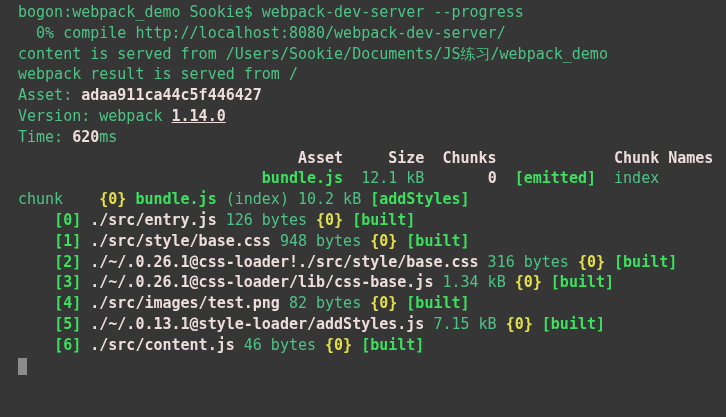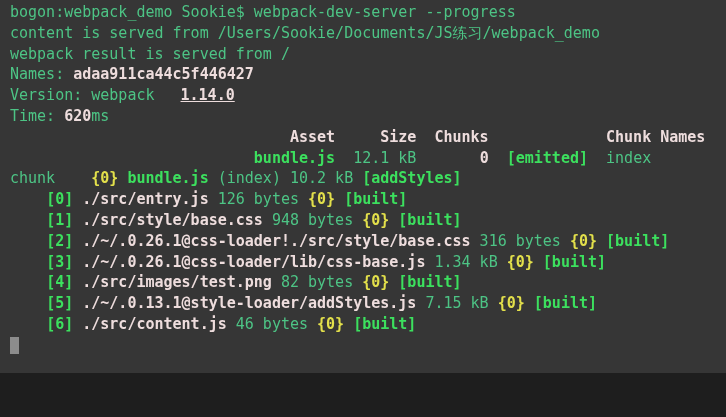--- a/index.html
+++ b/index.html
@@ -1,55 +1,56 @@
 <!DOCTYPE html>
 <html><head>
 <meta charset="utf-8">
 <style>
   html, body { margin: 0; padding: 0; background: #1e1e1e; }
   .terminal {
     position: relative;
     width: 726px;
-    height: 373px;
+    height: 417px;
     box-sizing: border-box;
     background: var(--bg, #363636);
-    padding: 2px 0 0 10px;
+    padding: 2px 0 0 18px;
     overflow: hidden;
     font-family: "DejaVu Sans Mono", "Liberation Mono", monospace;
     font-size: 15px;
     line-height: 20.8px;
     font-weight: normal;
   }
   .term-line {
     white-space: pre;
     height: 20.8px;
   }
   .s-g  { color: var(--green, #4dc485); }
   .s-b  { color: var(--bright, #3ce05e); font-weight: bold; }
   .s-w  { color: var(--white, #eedddd); font-weight: bold; }
-  .s-wu { color: var(--white, #eedddd); font-weight: bold; text-decoration: underline; margin-left: 17px; }
+  .s-wu { color: var(--white, #eedddd); font-weight: bold; text-decoration: underline; }
   .s-y  { color: var(--yellow, #e3e04b); font-weight: bold; }
   .cursor-block {
     display: inline-block;
     width: 9px;
     height: 17px;
     margin-top: 2px;
     background: var(--cursor, #8c8c8c);
     vertical-align: top;
   }
 </style>
 </head>
 <body>
 
 <div class="terminal" style="--bg: #363636; --green: #4dc485; --bright: #3ce05e; --white: #eedddd; --yellow: #e3e04b; --cursor: #8c8c8c;">
   <div id="term-output">
       <div class="term-line"><span class="s-g">bogon:webpack_demo Sookie$ webpack-dev-server --progress</span></div>
+      <div class="term-line"><span class="s-g">  0% compile http://localhost:8080/webpack-dev-server/</span></div>
       <div class="term-line"><span class="s-g">content is served from /Users/Sookie/Documents/JS练习/webpack_demo</span></div>
       <div class="term-line"><span class="s-g">webpack result is served from /</span></div>
-      <div class="term-line"><span class="s-g">Names: </span><span class="s-w">adaa911ca44c5f446427</span></div>
+      <div class="term-line"><span class="s-g">Asset: </span><span class="s-w">adaa911ca44c5f446427</span></div>
       <div class="term-line"><span class="s-g">Version: webpack </span><span class="s-wu">1.14.0</span></div>
       <div class="term-line"><span class="s-g">Time: </span><span class="s-w">620</span><span class="s-g">ms</span></div>
       <div class="term-line"><span class="s-w">                               Asset     Size  Chunks             Chunk Names</span></div>
       <div class="term-line"><span class="s-g">                           </span><span class="s-b">bundle.js</span><span class="s-g">  12.1 kB       </span><span class="s-w">0</span><span class="s-g">  </span><span class="s-b">[emitted]</span><span class="s-g">  index</span></div>
       <div class="term-line"><span class="s-g">chunk    </span><span class="s-y">{0}</span><span class="s-g"> </span><span class="s-b">bundle.js</span><span class="s-g"> (index) 10.2 kB </span><span class="s-b">[addStyles]</span></div>
       <div class="term-line"><span class="s-g">    </span><span class="s-b">[0]</span><span class="s-g"> </span><span class="s-w">./src/entry.js</span><span class="s-g"> 126 bytes </span><span class="s-y">{0}</span><span class="s-g"> </span><span class="s-b">[built]</span></div>
       <div class="term-line"><span class="s-g">    </span><span class="s-b">[1]</span><span class="s-g"> </span><span class="s-w">./src/style/base.css</span><span class="s-g"> 948 bytes </span><span class="s-y">{0}</span><span class="s-g"> </span><span class="s-b">[built]</span></div>
       <div class="term-line"><span class="s-g">    </span><span class="s-b">[2]</span><span class="s-g"> </span><span class="s-w">./~/.0.26.1@css-loader!./src/style/base.css</span><span class="s-g"> 316 bytes </span><span class="s-y">{0}</span><span class="s-g"> </span><span class="s-b">[built]</span></div>
       <div class="term-line"><span class="s-g">    </span><span class="s-b">[3]</span><span class="s-g"> </span><span class="s-w">./~/.0.26.1@css-loader/lib/css-base.js</span><span class="s-g"> 1.34 kB </span><span class="s-y">{0}</span><span class="s-g"> </span><span class="s-b">[built]</span></div>
       <div class="term-line"><span class="s-g">    </span><span class="s-b">[4]</span><span class="s-g"> </span><span class="s-w">./src/images/test.png</span><span class="s-g"> 82 bytes </span><span class="s-y">{0}</span><span class="s-g"> </span><span class="s-b">[built]</span></div>

